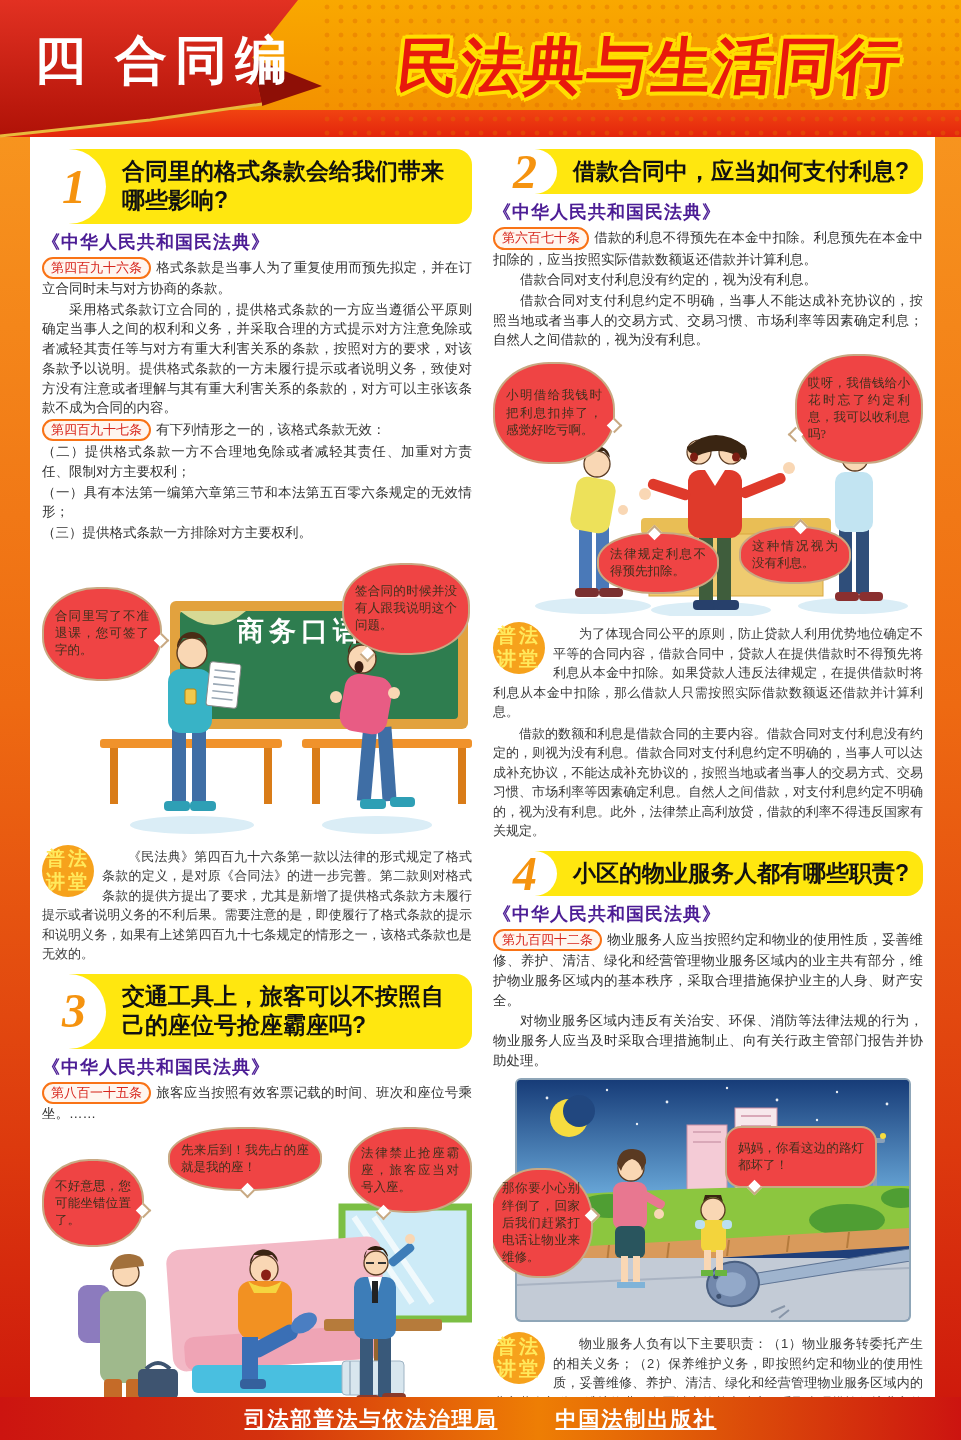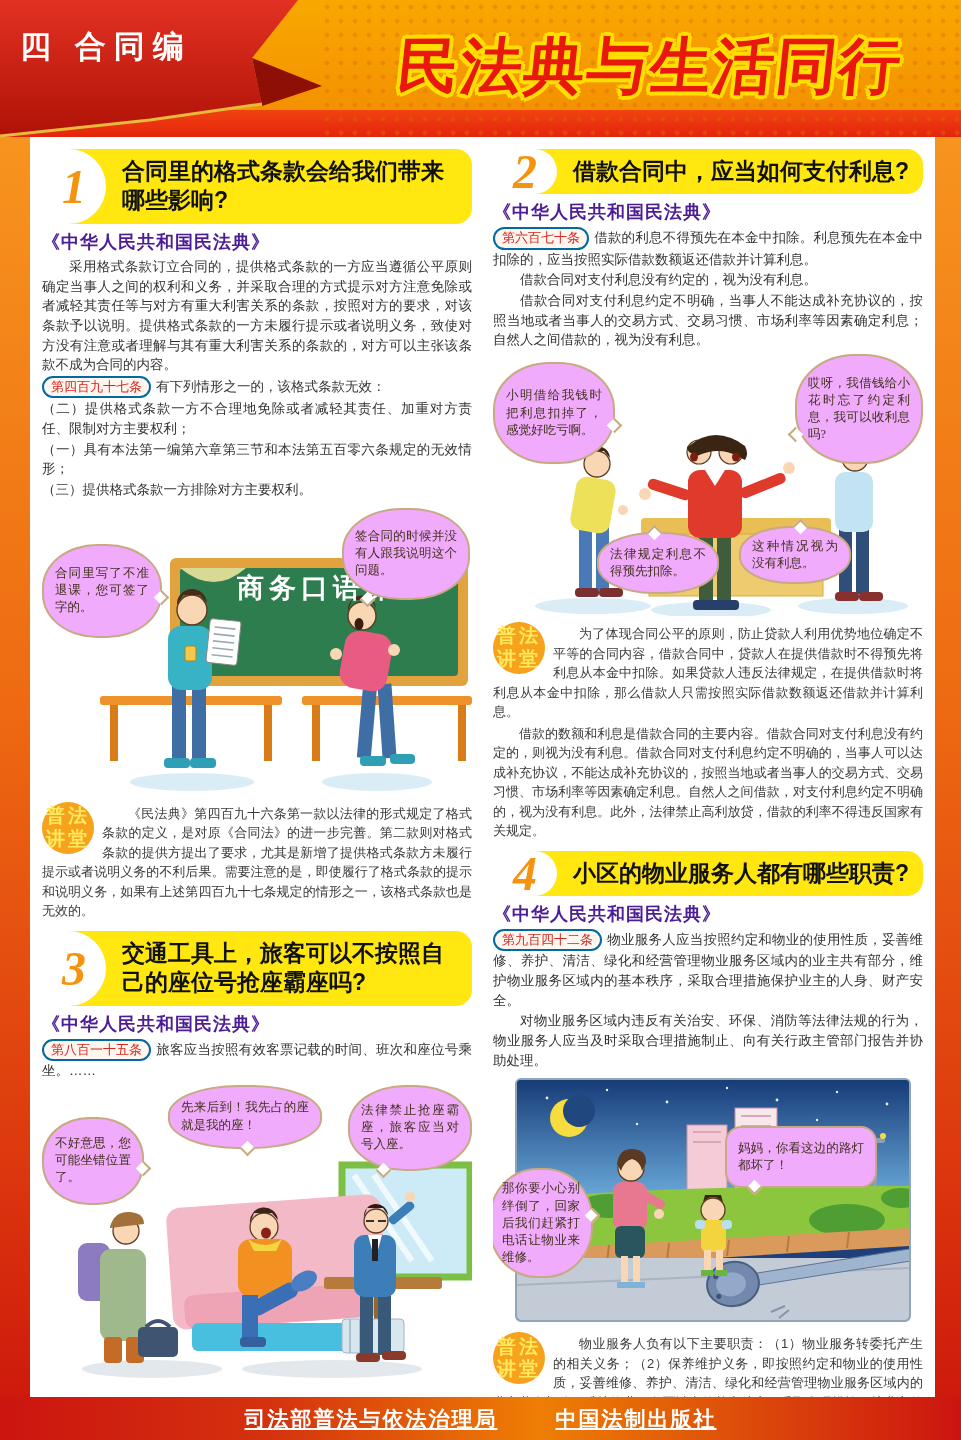--- a/index.html
+++ b/index.html
@@ -11,51 +11,51 @@
   .header::after{content:"";position:absolute;top:0;left:320px;right:0;bottom:0;
           background-image:radial-gradient(circle,#E06A00 2px,transparent 2.8px);
           background-size:14px 14px;opacity:.4;}
   .red-stripe{position:absolute;top:110px;left:0;width:961px;height:27px;
           background:linear-gradient(180deg,#F14311,#E3250C);}
   .main-title{position:absolute;top:26px;left:398px;z-index:6;font-size:61px;font-weight:bold;
           letter-spacing:2px;color:#E8190C;transform:skewX(-6deg);white-space:nowrap;
           text-shadow:-3px -3px 0 #FFDE00,3px -3px 0 #FFDE00,-3px 3px 0 #FFDE00,3px 3px 0 #FFDE00,
                       -4px 0 0 #FFDE00,4px 0 0 #FFDE00,0 -4px 0 #FFDE00,0 4px 0 #FFDE00;}
   .ribbon-svg{position:absolute;top:0;left:0;z-index:5;}
-  .ribbon-text{position:absolute;top:26px;left:20px;z-index:7;color:#fff;font-weight:bold;
-          font-size:31px;letter-spacing:8px;font-family:"Liberation Serif",serif;}
+  .ribbon-text{position:absolute;top:26px;left:34px;z-index:7;color:#fff;font-weight:bold;
+          font-size:52px;letter-spacing:8px;font-family:"Liberation Serif",serif;}
   
   .frame{position:absolute;top:137px;left:0;width:961px;height:1260px;
           background:linear-gradient(180deg,#F7941E 0%,#EE6A12 45%,#DD3A0E 80%,#CE1A0C 100%);}
   .content{position:absolute;top:137px;left:30px;width:905px;height:1260px;background:#fff;
           box-sizing:border-box;padding:12px 12px 0 12px;display:flex;gap:21px;overflow:hidden;}
   .col{width:430px;overflow:hidden;}
   
   .sec-head{position:relative;background:#FFE70F;border-radius:16px;margin:0 0 6px 0;
           padding:8px 10px 8px 80px;font-weight:bold;font-size:23px;line-height:1.28;color:#111;}
   .sec-num{position:absolute;left:0;top:0;bottom:0;width:64px;background:#fff;
           border-radius:14px 999px 999px 14px;display:flex;align-items:center;justify-content:center;
           font-family:"Liberation Serif",serif;font-style:italic;font-weight:bold;font-size:48px;color:#F5930F;}
   .law-title{color:#4c1d95;font-family:"Liberation Serif",serif;font-weight:bold;
           font-size:18px;margin:4px 0 3px 0;letter-spacing:1px;}
   .body-text{font-size:13.5px;line-height:1.46;color:#333;text-align:justify;}
   .body-text p{margin:1px 0;}
   .body-text p.ind{text-indent:2em;}
-  .pill{display:inline-block;border:2px solid #0369a1;color:#D7261D;border-radius:999px;
+  .pill{display:inline-block;border:2px solid #f97316;color:#D7261D;border-radius:999px;
           padding:0 7px;font-size:13px;line-height:1.4;margin-right:5px;background:#FFF6EF;}
   
   .cartoon{position:relative;margin:4px 0 2px 0;}
   .cartoon svg{position:absolute;bottom:0;left:0;display:block;}
   .c1{height:292px;} .c2{height:262px;} .c3{height:296px;} .c4{height:252px;}
   .photo{position:absolute;left:22px;top:4px;width:392px;height:240px;border:2px solid #8FA6B8;
           border-radius:6px;overflow:hidden;background:#1F3F7A;}
   .photo svg{position:absolute;top:0;left:0;}
   .board-text{position:absolute;color:#fff;font-weight:bold;font-size:27px;letter-spacing:5px;
           z-index:2;text-align:center;}
-  .bubble{position:absolute;background:#f0abfc;border:2px solid #C8A983;border-radius:46%;
+  .bubble{position:absolute;background:#ef4444;border:2px solid #C8A983;border-radius:46%;
           padding:9px 11px;font-family:"Liberation Serif",serif;font-size:12.5px;line-height:1.38;
           color:#41301d;z-index:4;display:flex;align-items:center;text-align:justify;box-sizing:border-box;}
   .bubble.rect{border-radius:16px;}
   .tail{position:absolute;width:9px;height:9px;background:#fff;
           border-right:2px solid #C8A983;border-bottom:2px solid #C8A983;}
   
   .lecture{margin:8px 0 0 0;}
   .lecture-badge{float:left;width:52px;height:52px;border-radius:50%;background:#F6A21C;
           color:#FFE95C;display:flex;flex-direction:column;align-items:center;justify-content:center;
           font-size:19px;font-weight:bold;line-height:1.2;letter-spacing:3px;margin:-2px 8px 2px 0;}
@@ -94,20 +94,21 @@
   <div class="content">
 
     <div class="col">
 
       <div class="sec-head">
         <span class="sec-num">1</span>
         <span>合同里的格式条款会给我们带来哪些影响?</span>
       </div>
       <div class="law-title">《中华人民共和国民法典》</div>
       <div class="body-text">
+        <p><span class="pill">第四百九十六条</span><span>格式条款是当事人为了重复使用而预先拟定，并在订立合同时未与对方协商的条款。</span></p>
         <p class="ind">采用格式条款订立合同的，提供格式条款的一方应当遵循公平原则确定当事人之间的权利和义务，并采取合理的方式提示对方注意免除或者减轻其责任等与对方有重大利害关系的条款，按照对方的要求，对该条款予以说明。提供格式条款的一方未履行提示或者说明义务，致使对方没有注意或者理解与其有重大利害关系的条款的，对方可以主张该条款不成为合同的内容。</p>
         <p><span class="pill">第四百九十七条</span><span>有下列情形之一的，该格式条款无效：</span></p>
         <p>（二）提供格式条款一方不合理地免除或者减轻其责任、加重对方责任、限制对方主要权利；</p>
         <p>（一）具有本法第一编第六章第三节和本法第五百零六条规定的无效情形；</p>
         <p>（三）提供格式条款一方排除对方主要权利。</p>
       </div>
 
       <div class="cartoon c1">
         <svg width="430" height="242" viewBox="0 0 430 242">
           <ellipse cx="150" cy="228" rx="62" ry="9" fill="#DAEDF6"></ellipse>
@@ -147,21 +148,21 @@
             <ellipse cx="317" cy="70" rx="4.5" ry="6" fill="#3a1d10"></ellipse>
             <circle cx="294" cy="100" r="6" fill="#F9D7B4"></circle>
             <circle cx="352" cy="96" r="6" fill="#F9D7B4"></circle>
           </g>
         </svg>
         <div class="board-text" style="left:146px;top:66px;width:258px;">商务口语课</div>
         <div class="bubble" style="left:0;top:40px;width:120px;height:94px;">
           <i class="tail" style="right:-7px;top:46px;transform:rotate(-45deg);"></i>
           <span>合同里写了不准退课，您可签了字的。</span>
         </div>
-        <div class="bubble" style="right:2px;top:4px;width:128px;height:92px;">
+        <div class="bubble" style="right:2px;top:16px;width:128px;height:92px;">
           <i class="tail" style="left:18px;bottom:-7px;transform:rotate(45deg);"></i>
           <span>签合同的时候并没有人跟我说明这个问题。</span>
         </div>
       </div>
 
       <div class="lecture">
         <div class="lecture-badge">
           <span>普法</span>
           <span>讲堂</span>
         </div>

